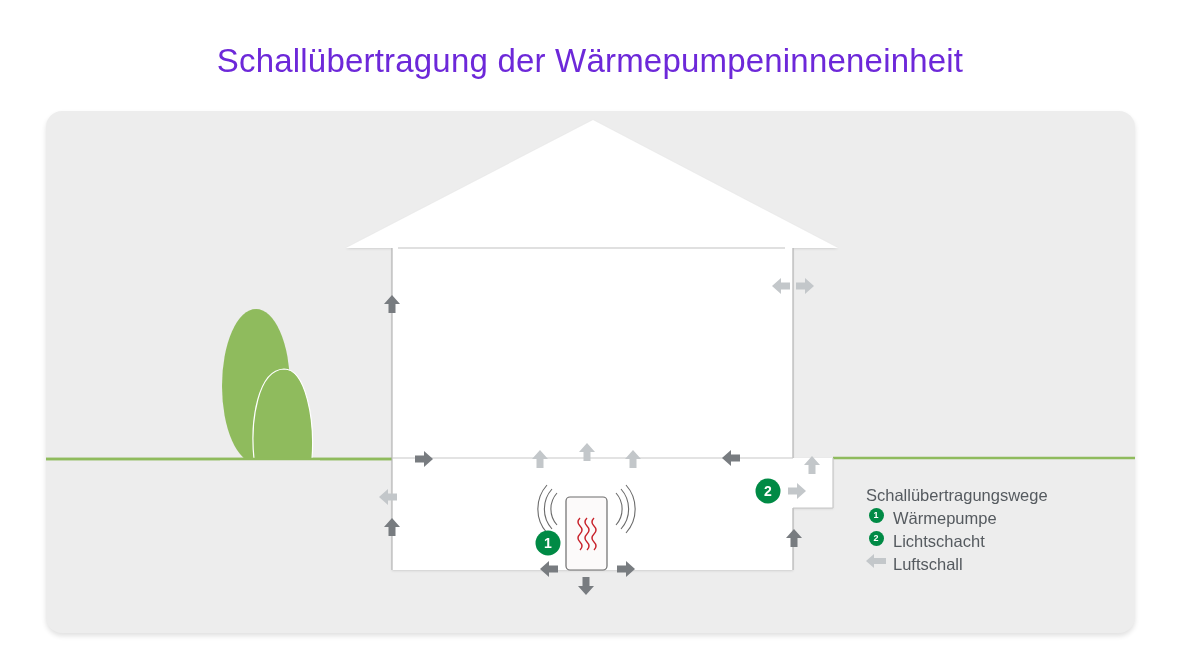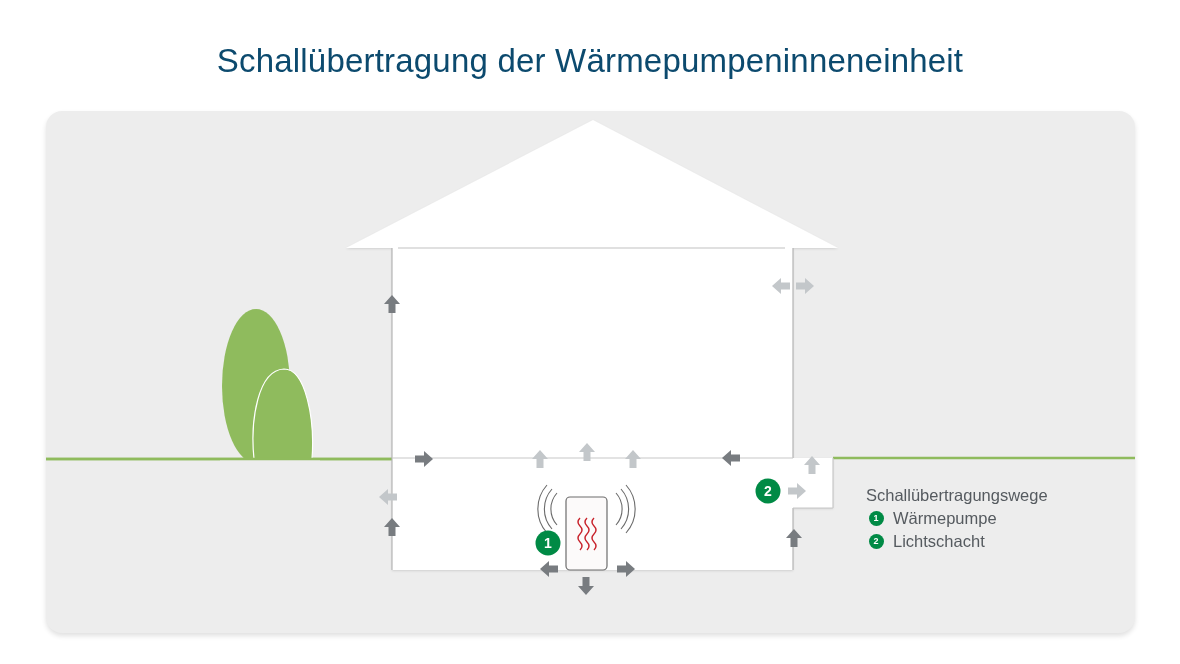--- a/index.html
+++ b/index.html
@@ -4,33 +4,33 @@
 <style>
   html, body { margin: 0; padding: 0; }
   body {
     width: 1180px; height: 664px; background: #ffffff;
     position: relative; overflow: hidden;
     font-family: "Liberation Sans", "DejaVu Sans", sans-serif;
   }
   .title {
     position: absolute; left: 0; top: 42px; width: 1180px;
     text-align: center; font-size: 33px; font-weight: 300;
-    color: #0c4a6e; letter-spacing: 0.2px;
+    color: #6d28d9; letter-spacing: 0.2px;
   }
   .panel {
     position: absolute; left: 46px; top: 111px; width: 1089px; height: 522px;
     background: #ededed; border-radius: 16px;
     box-shadow: 0 3px 5px rgba(0,0,0,0.12);
   }
   svg.scene { position: absolute; left: 0; top: 0; }
   .legend {
     position: absolute; left: 866px; top: 484px;
     font-size: 16.5px; color: #555a5f; line-height: 23px;
   }
-  .legend .row { display: flex; align-items: center; height: 23px; }
+  .legend .row { display: flex; height: 23px; }
   .legend .marker { width: 20px; height: 16px; margin-right: 7px; display: inline-flex; align-items: center; justify-content: center; }
   .badge-sm {
     width: 15px; height: 15px; border-radius: 50%; background: #008a45;
     color: #fff; font-size: 9px; font-weight: bold; display: inline-flex;
     align-items: center; justify-content: center;
   }
 </style>
 </head>
 <body>
 
@@ -132,13 +132,21 @@
         <span class="badge-sm">1</span>
       </span>
     <span>Wärmepumpe</span>
   </div>
   <div class="row">
     <span class="marker">
         <span class="badge-sm">2</span>
       </span>
     <span>Lichtschacht</span>
   </div>
+  <div class="row">
+    <span class="marker">
+      <svg width="20" height="14" viewBox="0 0 20 14">
+          <path d="M0,7 L8,0 L8,4 L20,4 L20,10 L8,10 L8,14 Z" fill="#c3c7ca"></path>
+        </svg>
+    </span>
+    <span>Luftschall</span>
+  </div>
 </div>
 
 </body></html>

